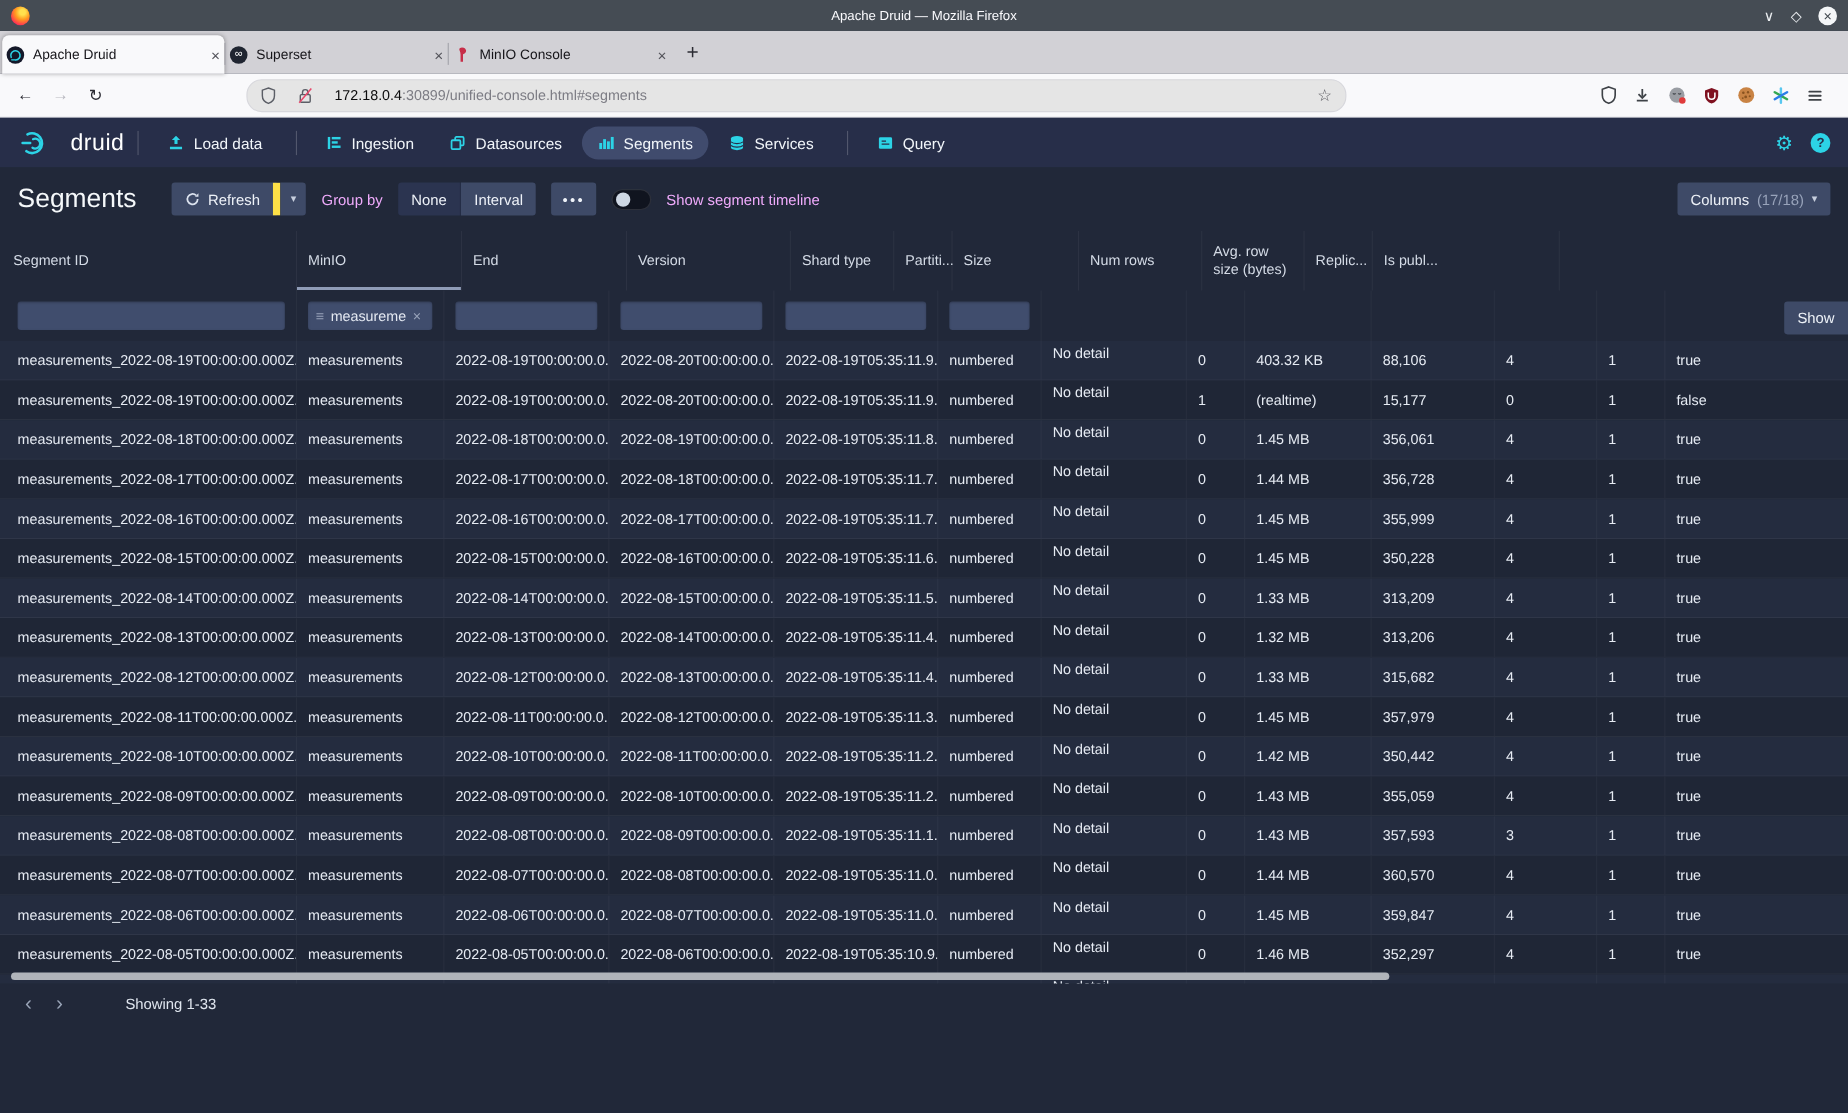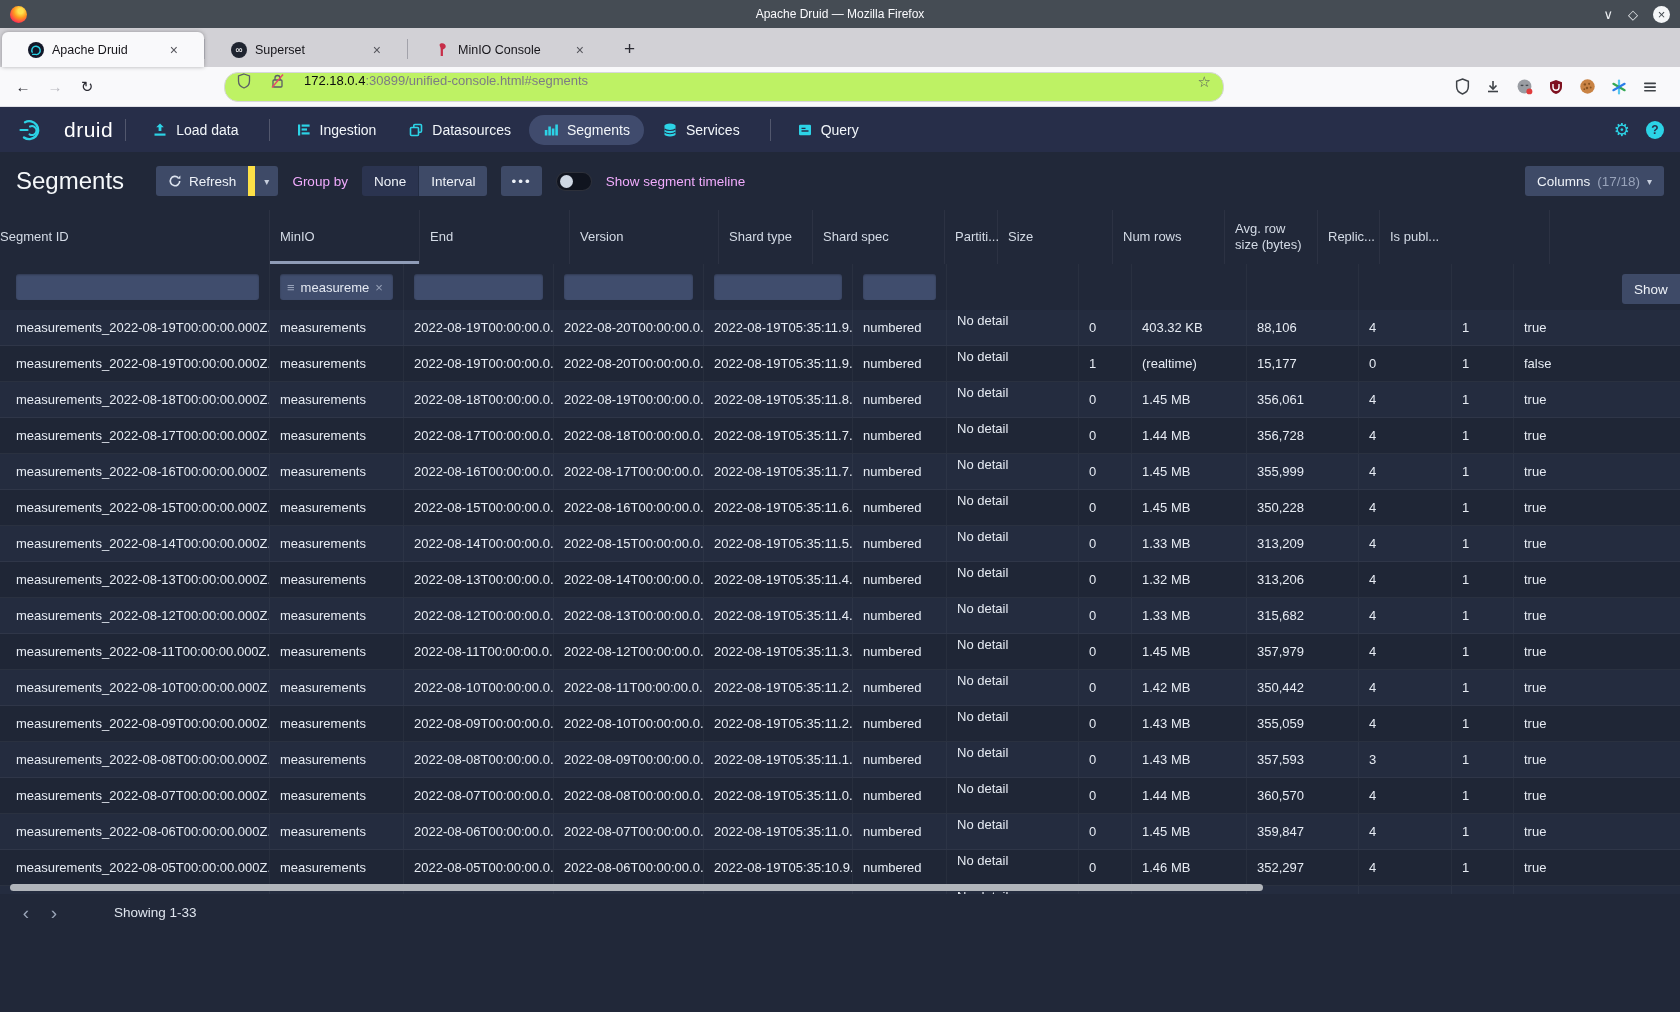--- a/index.html
+++ b/index.html
@@ -11,38 +11,38 @@
     position:relative; color:#fbfbfe; font-size:12px; }
   .ff-logo { position:absolute; left:10px; width:17px; height:17px; border-radius:50%;
     background:radial-gradient(circle at 62% 30%, #ffe14d 0 16%, #ff9a1f 42%, #ff3b4e 72%, #b5007f 100%); }
   .tb-title { margin:0 auto; }
   .winctl { position:absolute; right:10px; display:flex; gap:15px; align-items:center; }
   .wc { color:#eceff2; font-size:13px; line-height:1; }
   .wc-close { width:17px; height:17px; background:#f4f6f8; color:#41484f; border-radius:50%;
     display:flex; align-items:center; justify-content:center; font-size:13px; }
 
   .tabbar { height:39px; background:#d2d1d6; display:flex; align-items:flex-end; padding-left:2px; }
-  .tab { height:35px; display:flex; align-items:center; gap:8px; padding:0 26px;
+  .tab { height:35px; display:flex; align-items:center; gap:8px; padding:0 4px;
     width:202px; font-size:12.5px; color:#16151a; }
   .tab.active { background:#f9f9fb; border-radius:6px 6px 0 0; box-shadow:0 0 4px rgba(0,0,0,.3); }
   .tclose { margin-left:auto; color:#55555c; font-size:14px; }
   .tabsep { width:1px; height:20px; background:#a2a2aa; margin-bottom:8px; }
   .newtab { font-size:19px; color:#2b2b33; padding:0 14px; margin-bottom:7px; }
   .fav { width:16px; height:16px; flex:none; display:flex; align-items:center; justify-content:center;
     border-radius:50%; }
   .fav-druid { background:#141829; }
   .fav-superset { background:#1f2430; color:#fff; font-size:10px; }
   .fav-minio { background:transparent; }
 
   .toolbar { height:40px; background:#f9f9fb; display:flex; align-items:center;
     padding:0 10px; gap:6px; border-bottom:1px solid #e0e0e6; }
   .navbtn { width:26px; text-align:center; font-size:15px; color:#2b2b33; }
   .navbtn.disabled { color:#b9b9c0; }
-  .urlbar { width:1000px; height:30px; margin-left:118px; background:#bef264;
-    border:1px solid #d7d7dc; border-radius:14px; display:flex; align-items:flex-start;
+  .urlbar { width:1000px; height:30px; margin-left:118px; background:#e5e5e5;
+    border:1px solid #d7d7dc; border-radius:14px; display:flex; align-items:center;
     gap:20px; padding:0 12px; font-size:13px; }
   .url-host { color:#0c0c0d; }
   .url-rest { color:#7c7c84; }
   .url-star { margin-left:auto; color:#55555c; font-size:15px; }
   .tool-icons { margin-left:auto; display:flex; align-items:center; gap:15px; padding-right:12px; }
 
   
   .druidnav { height:45px; background:#272e49; display:flex; align-items:center; padding:0 16px; }
   .brand { display:flex; align-items:center; gap:18px; }
   .brand-name { color:#fff; font-size:21px; letter-spacing:.5px; }
@@ -76,21 +76,21 @@
   .dim { color:#98a3ba; }
   .caret-glyph { font-size:10px; color:#c6cedd; }
 
   
   .c0{width:270px}.c1{width:134px}.c2{width:150px}.c3{width:150px}.c4{width:149px}
   .c5{width:94px}.c6{width:132px}.c7{width:53px}.c8{width:115px}.c9{width:112px}
   .c10{width:93px}.c11{width:62px}.c12{width:170px}
   .thead { height:54px; display:flex; }
   .hcell { flex:none; display:flex; align-items:center; padding:0 10px; font-size:13px;
     color:#d4dbe6; border-right:1px solid rgba(255,255,255,.05); line-height:1.25; }
-  .hcell.c0 { padding-left:0; }
+  .hcell.c0 { padding-left:12px; }
   .hcell.sorted { box-shadow:inset 0 -3px 0 #8f9cb7; }
   .frow { height:46px; display:flex; align-items:center; position:relative; }
   .fcell { flex:none; height:100%; display:flex; align-items:center; padding:0 10px;
     border-right:1px solid rgba(255,255,255,.04); }
   .fcell.c0 { padding-left:16px; }
   .finput { width:100%; height:26px; background:#404d6d; border-radius:3px;
     box-shadow:inset 0 1px 2px rgba(0,0,0,.25); display:flex; align-items:center;
     gap:6px; padding:0 7px; color:#e4e9f2; font-size:13px; overflow:hidden; }
   .tag-icon, .tag-x { color:#98a3ba; font-size:13px; flex:none; }
   .tag-text { white-space:nowrap; overflow:hidden; max-width:74px; }
@@ -335,21 +335,20 @@
     <span class="caret-glyph">▾</span>
   </span>
 </div>
 
 <div class="thead" id="thead">
     <div class="hcell c0">Segment ID</div>
     <div class="hcell c2 sorted">MinIO</div>
     <div class="hcell c3">End</div>
     <div class="hcell c4">Version</div>
     <div class="hcell c5">Shard type</div>
-    <div class="hcell c6">Shard spec</div>
     <div class="hcell c7">Partiti...</div>
     <div class="hcell c8">Size</div>
     <div class="hcell c9">Num rows</div>
     <div class="hcell c10">Avg. row size (bytes)</div>
     <div class="hcell c11">Replic...</div>
     <div class="hcell c12">Is publ...</div>
   </div>
 
 <div class="frow">
   <div class="fcell c0">

